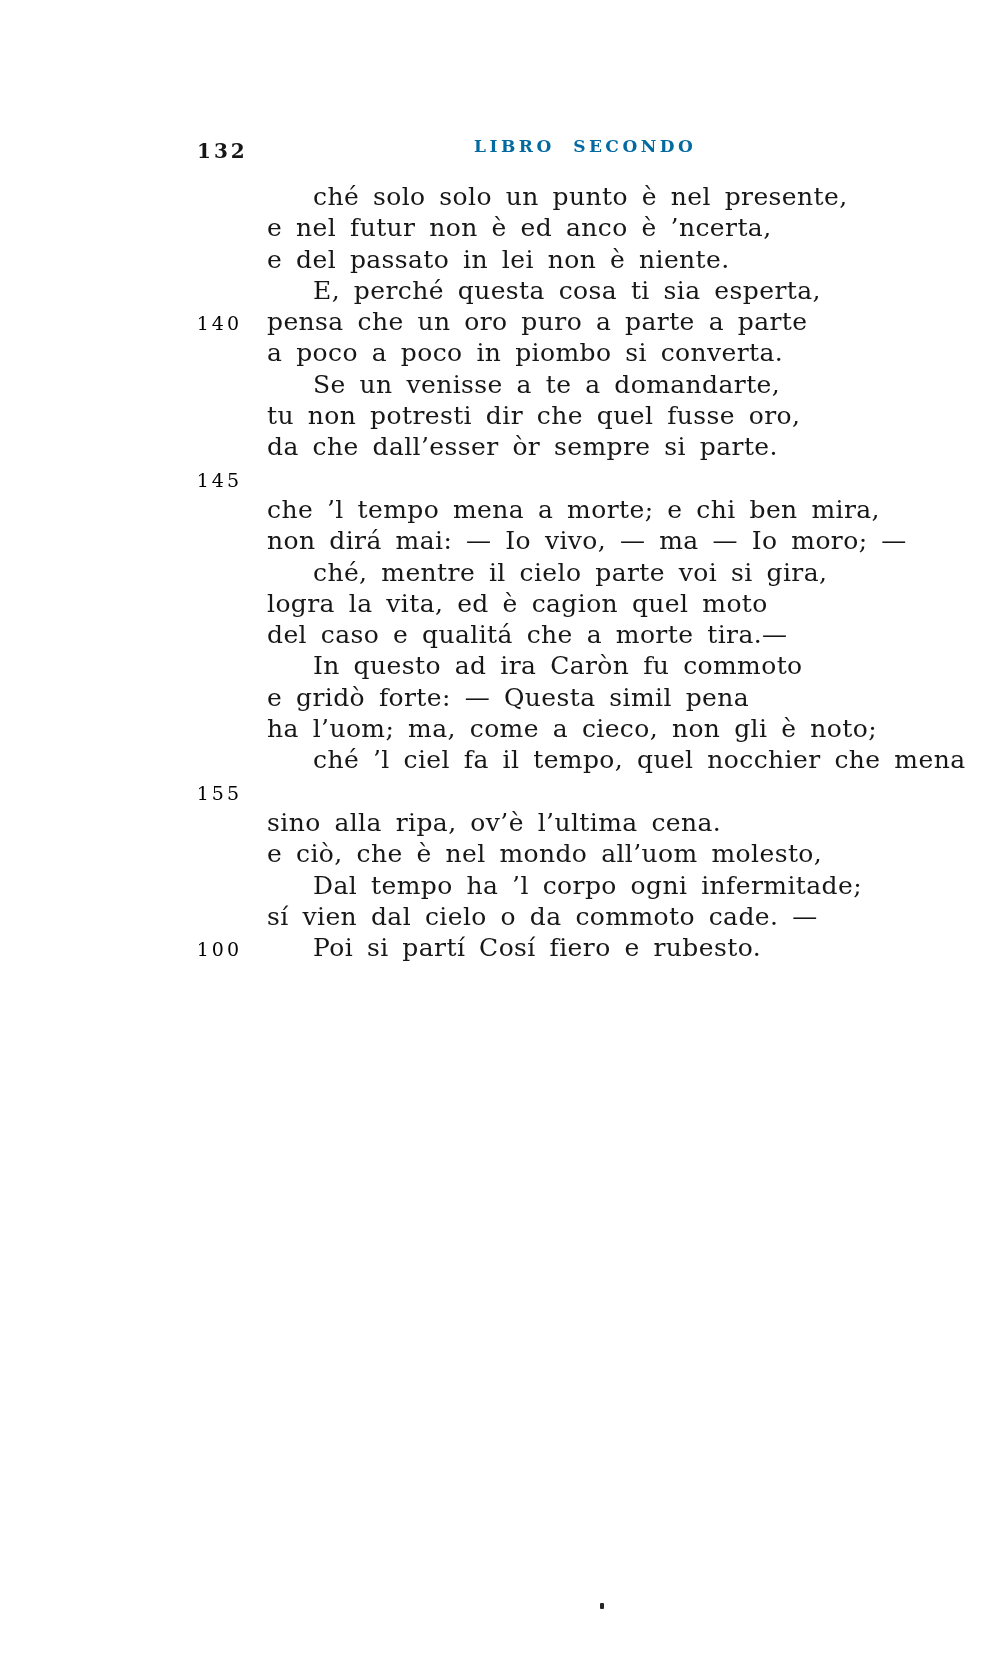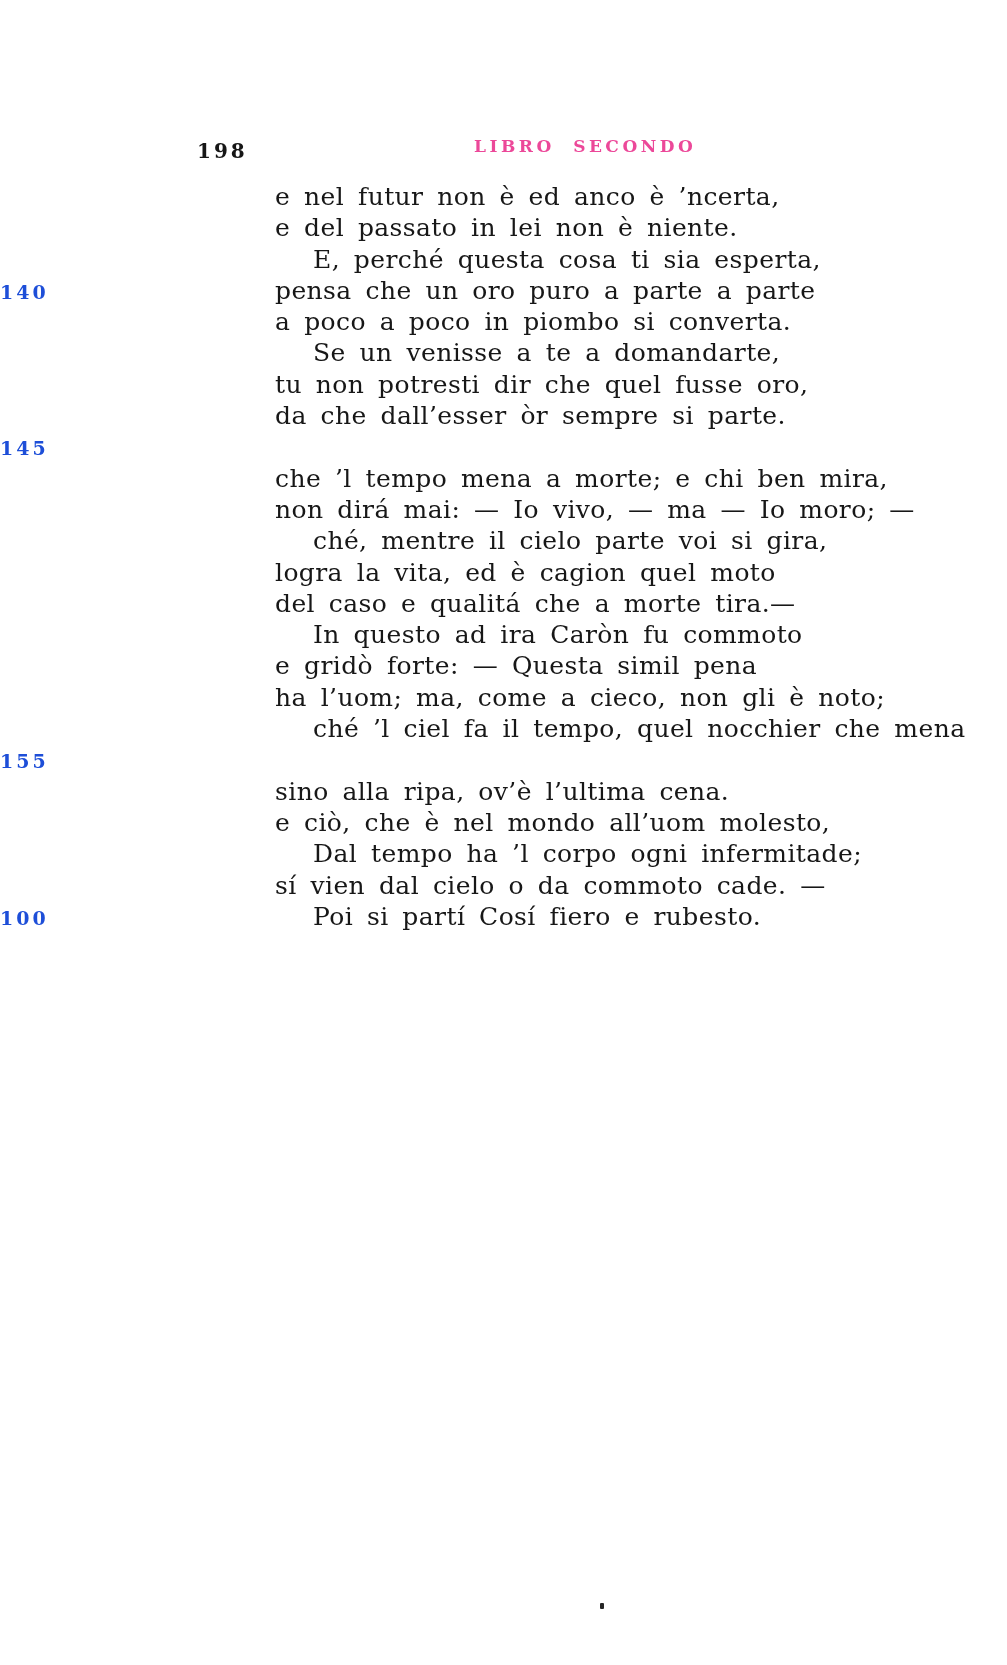--- a/index.html
+++ b/index.html
@@ -24,48 +24,48 @@
     color:#161616;
   }
   .book-title{
     position:absolute;
     left:474px;
     top:136px;
     font-size:17px;
     font-weight:700;
     letter-spacing:3.5px;
     word-spacing:9px;
-    color:#ec4899;
+    color:#0369a1;
   }
   .poem{
     position:absolute;
     top:181px;
     left:0;
     width:100%;
   }
   .vline{
     position:relative;
     height:31.3px;
     line-height:31.3px;
     white-space:nowrap;
   }
   .lnum{
     position:absolute;
     left:0;
     top:2px;
     width:242px;
-    text-align:left;
+    text-align:right;
     font-size:19px;
-    font-weight:700;
+    font-weight:400;
     letter-spacing:3px;
-    color:#1d4ed8;
+    color:#000000;
   }
   .ltext{
     position:absolute;
-    left:275px;
+    left:267px;
     top:0;
     font-size:25px;
     letter-spacing:0.4px;
     word-spacing:5.5px;
     color:#171717;
   }
   .ltext.indent{left:313px;}
   .ink-speck{
     position:absolute;
     left:600px;
@@ -75,25 +75,28 @@
     background:#262626;
     border-radius:1px;
   }
 </style>
 </head>
 <body>
 
 <div class="page">
 
   <div class="running-head">
-    <span class="page-number">198</span>
+    <span class="page-number">132</span>
     <span class="book-title">LIBRO SECONDO</span>
   </div>
 
   <div class="poem" id="poem">
+      <div class="vline">
+        <span class="ltext indent">ché solo solo un punto è nel presente,</span>
+      </div>
       <div class="vline">
         <span class="ltext">e nel futur non è ed anco è ’ncerta,</span>
       </div>
       <div class="vline">
         <span class="ltext">e del passato in lei non è niente.</span>
       </div>
       <div class="vline">
         <span class="ltext indent">E, perché questa cosa ti sia esperta,</span>
       </div>
       <div class="vline">

